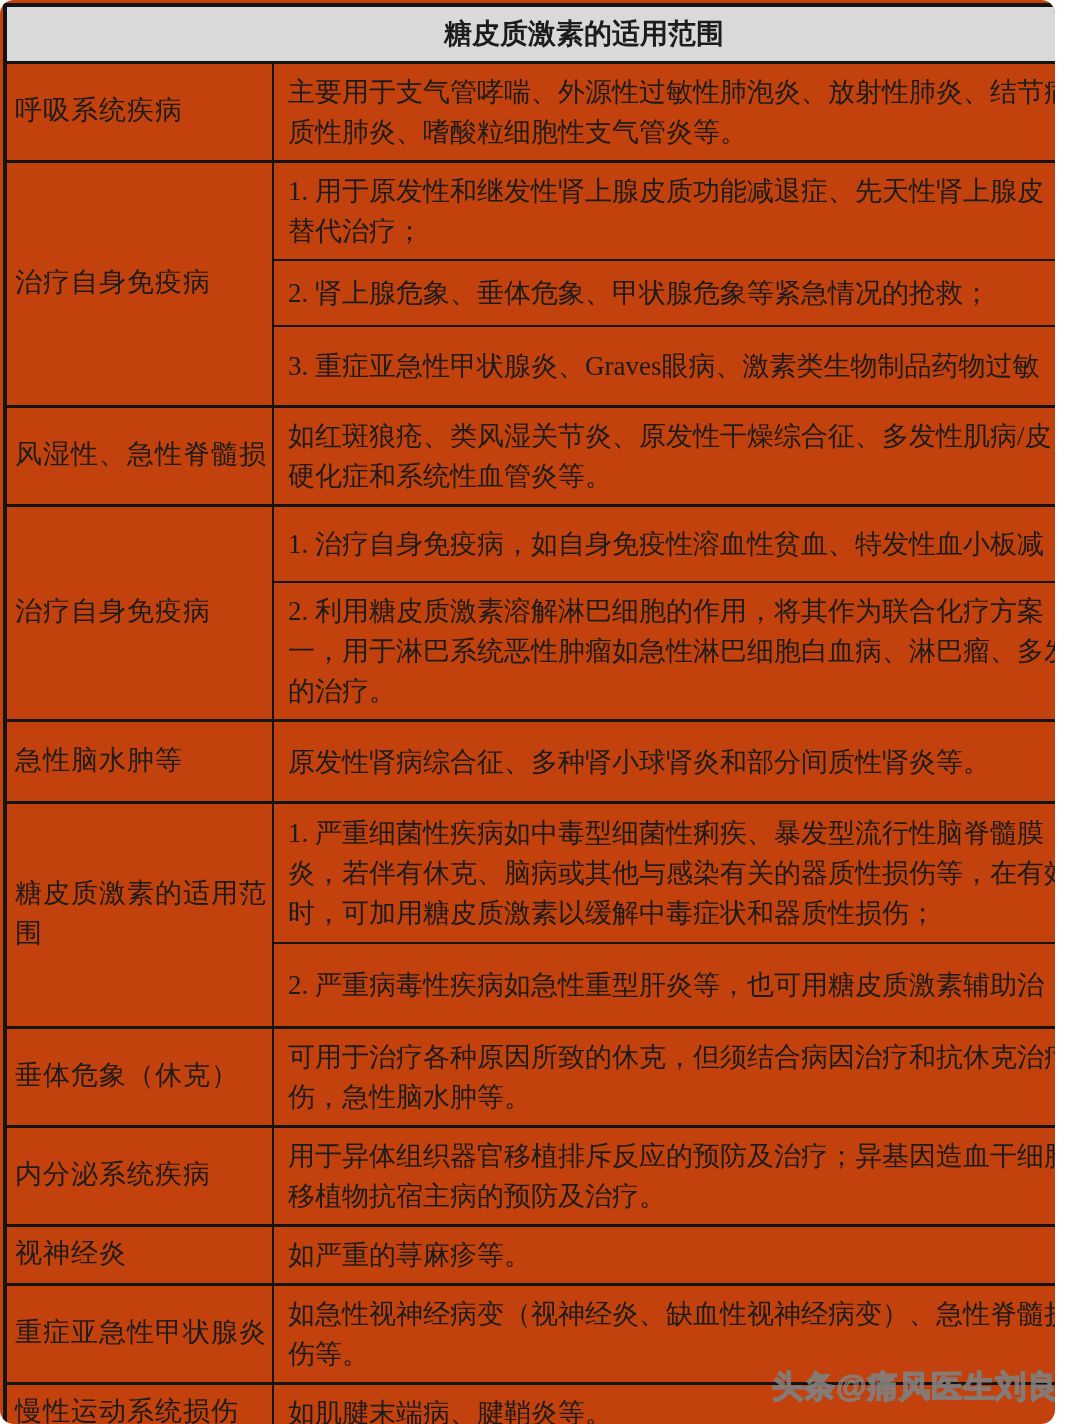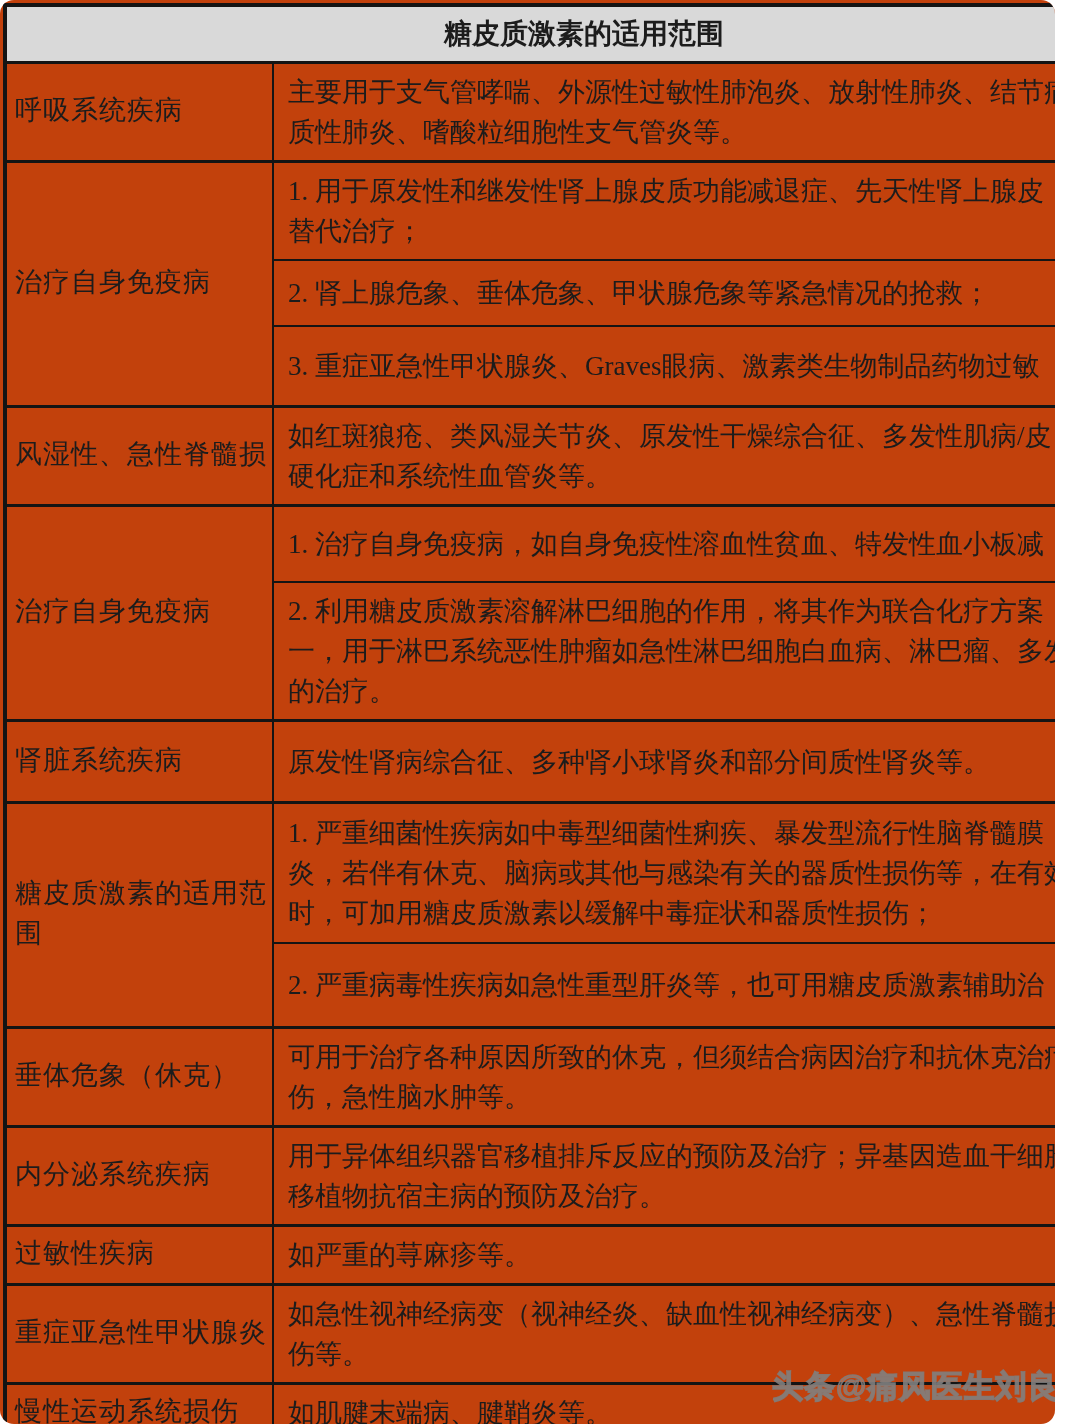--- a/index.html
+++ b/index.html
@@ -103,21 +103,21 @@
         <tr class="group-start" style="height: 77px;">
           <td class="cat" rowspan="2">治疗自身免疫病</td>
           <td class="desc">1. 治疗自身免疫病，如自身免疫性溶血性贫血、特发性血小板减</td>
         </tr>
         <tr style="height: 124px;">
           <td class="desc">2. 利用糖皮质激素溶解淋巴细胞的作用，将其作为联合化疗方案
 一，用于淋巴系统恶性肿瘤如急性淋巴细胞白血病、淋巴瘤、多发
 的治疗。</td>
         </tr>
         <tr class="group-start" style="height: 82px;">
-          <td class="cat" rowspan="1">肾脏系统疾病</td>
+          <td class="cat" rowspan="1">急性脑水肿等</td>
           <td class="desc">原发性肾病综合征、多种肾小球肾炎和部分间质性肾炎等。</td>
         </tr>
         <tr class="group-start" style="height: 140px;">
           <td class="cat" rowspan="2">糖皮质激素的适用范围</td>
           <td class="desc">1. 严重细菌性疾病如中毒型细菌性痢疾、暴发型流行性脑脊髓膜
 炎，若伴有休克、脑病或其他与感染有关的器质性损伤等，在有效
 时，可加用糖皮质激素以缓解中毒症状和器质性损伤；</td>
         </tr>
         <tr style="height: 85px;">
           <td class="desc">2. 严重病毒性疾病如急性重型肝炎等，也可用糖皮质激素辅助治</td>
@@ -126,21 +126,21 @@
           <td class="cat" rowspan="1">垂体危象（休克）</td>
           <td class="desc">可用于治疗各种原因所致的休克，但须结合病因治疗和抗休克治疗
 伤，急性脑水肿等。</td>
         </tr>
         <tr class="group-start" style="height: 89px;">
           <td class="cat" rowspan="1">内分泌系统疾病</td>
           <td class="desc">用于异体组织器官移植排斥反应的预防及治疗；异基因造血干细胞
 移植物抗宿主病的预防及治疗。</td>
         </tr>
         <tr class="group-start" style="height: 48px;">
-          <td class="cat" rowspan="1">过敏性疾病</td>
+          <td class="cat" rowspan="1">视神经炎</td>
           <td class="desc">如严重的荨麻疹等。</td>
         </tr>
         <tr class="group-start" style="height: 80px;">
           <td class="cat" rowspan="1">重症亚急性甲状腺炎</td>
           <td class="desc">如急性视神经病变（视神经炎、缺血性视神经病变）、急性脊髓损
 伤等。</td>
         </tr>
         <tr class="group-start" style="height: 55px;">
           <td class="cat" rowspan="1">慢性运动系统损伤</td>
           <td class="desc">如肌腱末端病、腱鞘炎等。</td>

